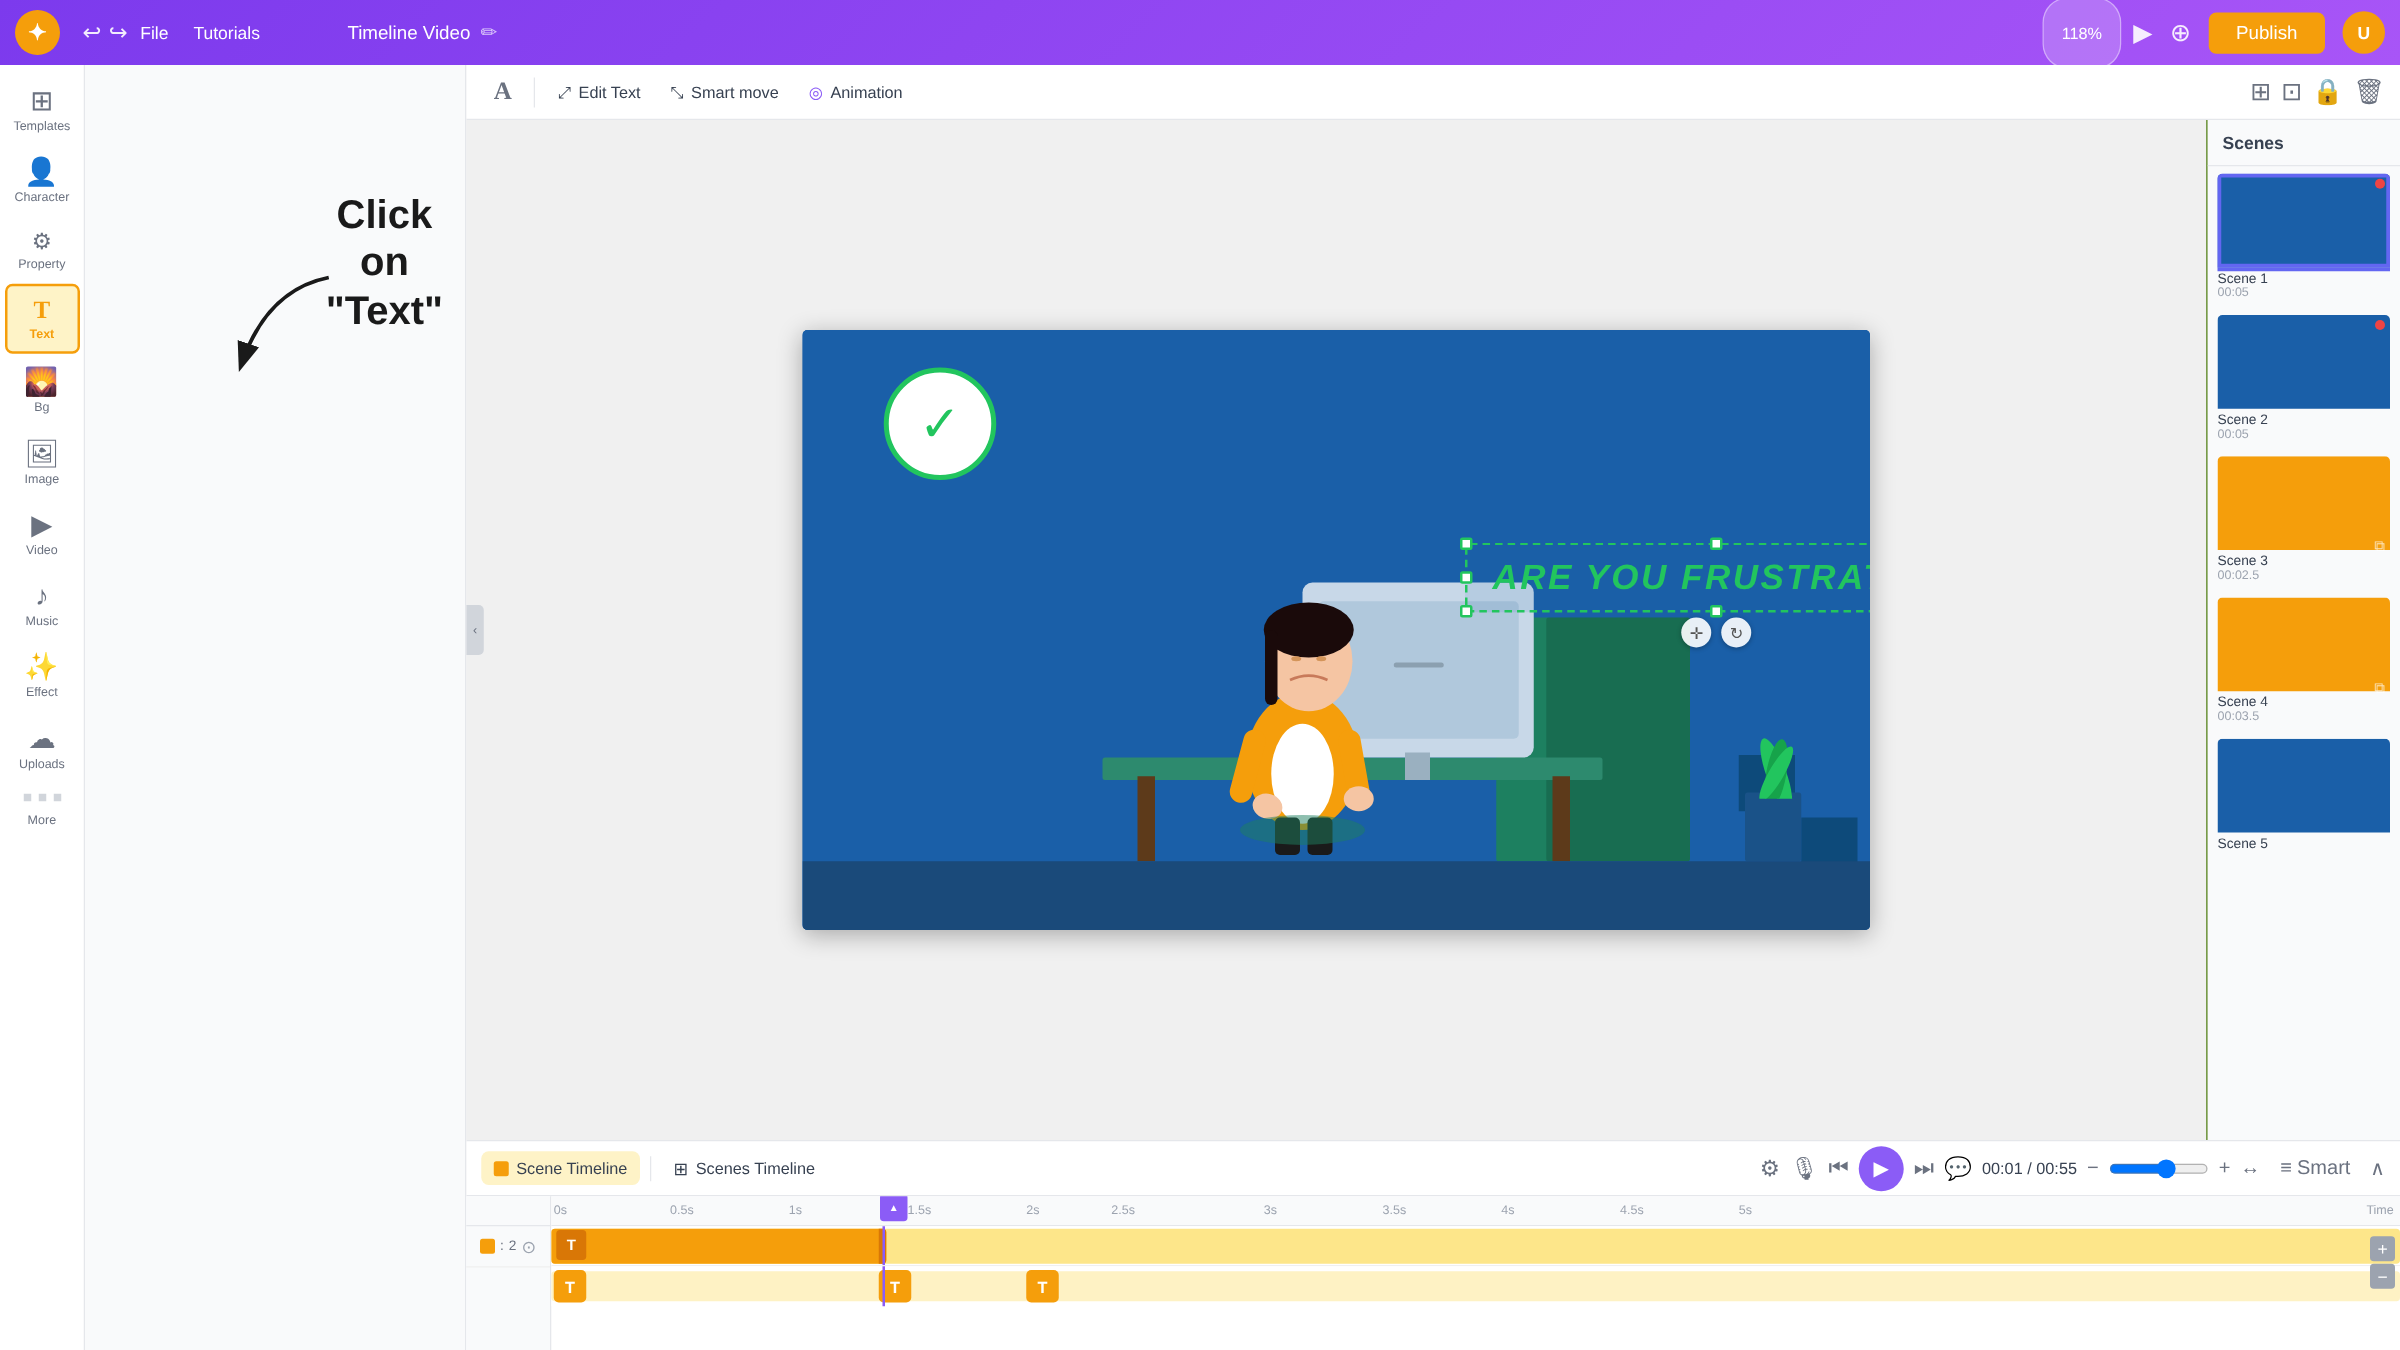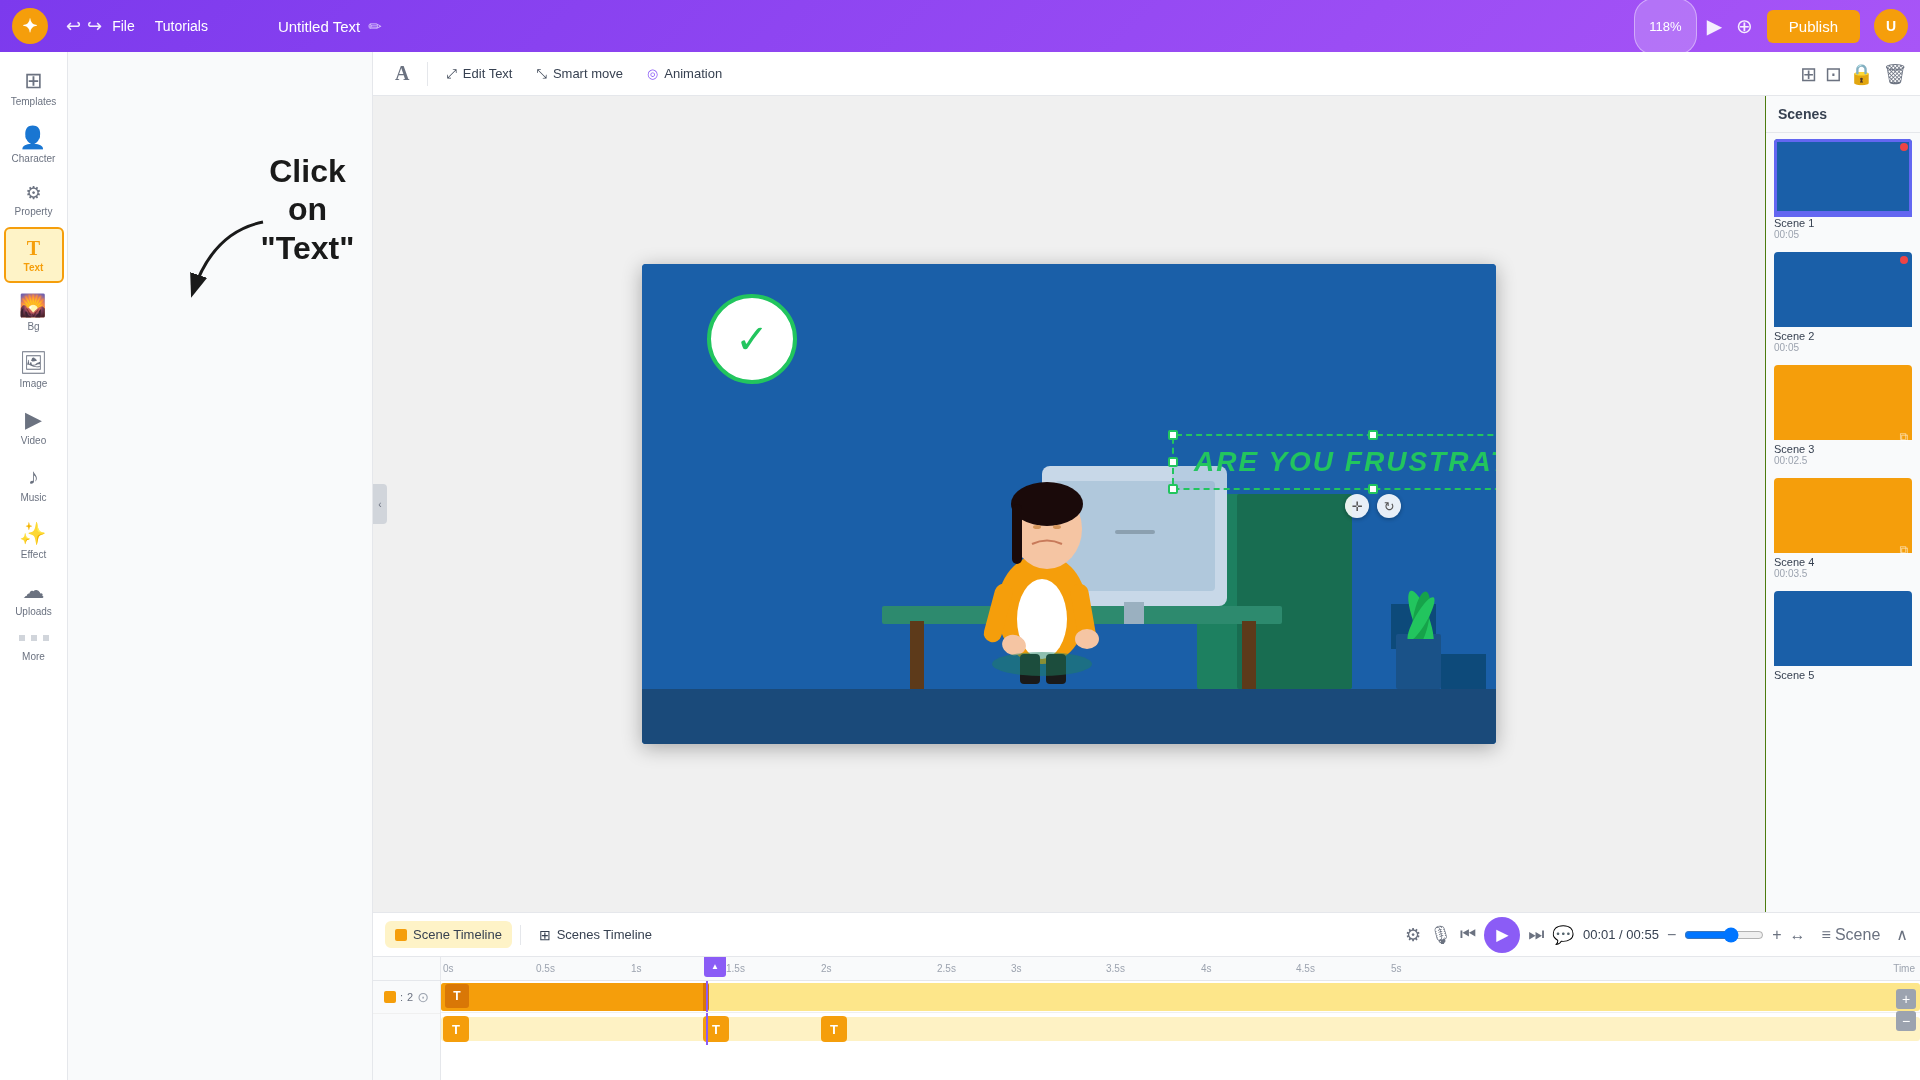--- a/index.html
+++ b/index.html
@@ -123,21 +123,21 @@
   <div class="logo">✦</div>
   <div class="undo-redo">
     <button>↩</button>
     <button>↪</button>
   </div>
   <div class="menu-items">
     <span>File</span>
     <span>Tutorials</span>
   </div>
   <div class="title-area">
-    <span class="title">Untitled Text</span>
+    <span class="title">Timeline Video</span>
     <span class="title-icon">✏</span>
   </div>
   <div class="spacer"></div>
   <button class="zoom-btn">118%</button>
   <div class="top-actions">
     <button class="icon-btn">▶</button>
     <button class="icon-btn">⊕</button>
     <button class="publish-btn">Publish</button>
     <div class="avatar">U</div>
   </div>
@@ -399,21 +399,21 @@
           <span> / </span>
           <span>00:55</span>
         </span>
         <div class="tl-right">
           <button>−</button>
           <input type="range" min="0" max="100" value="60" style="width: 80px;">
           <button>+</button>
           <button>↔</button>
           <button class="tl-layer-btn">
             <span>≡</span>
-            <span>Scene</span>
+            <span>Smart</span>
           </button>
         </div>
         <button style="background:none;border:none;font-size:16px;cursor:pointer;color:#6b7280;">∧</button>
       </div>
 
       <div style="display:flex;height:124px;position:relative;">
 
         <div style="width:68px;flex-shrink:0;background:#f9fafb;border-right:1px solid #e5e7eb;">
           <div style="height:24px;border-bottom:1px solid #e5e7eb;"></div>
           <div style="height:32px;display:flex;align-items:center;justify-content:center;font-size:11px;color:#6b7280; gap:4px;">
@@ -426,21 +426,21 @@
         </div>
 
         <div style="flex:1;position:relative;overflow:hidden;">
 
           <div style="height:24px;background:#f9fafb;border-bottom:1px solid #e5e7eb;display:flex;align-items:center;position:relative;">
             <span style="position:absolute;left:2px;font-size:10px;color:#9ca3af;">0s</span>
             <span style="position:absolute;left:95px;font-size:10px;color:#9ca3af;">0.5s</span>
             <span style="position:absolute;left:190px;font-size:10px;color:#9ca3af;">1s</span>
             <span style="position:absolute;left:285px;font-size:10px;color:#9ca3af;">1.5s</span>
             <span style="position:absolute;left:380px;font-size:10px;color:#9ca3af;">2s</span>
-            <span style="position:absolute;left:496px;font-size:10px;color:#9ca3af;">2.5s</span>
+            <span style="position:absolute;left:448px;font-size:10px;color:#9ca3af;">2.5s</span>
             <span style="position:absolute;left:570px;font-size:10px;color:#9ca3af;">3s</span>
             <span style="position:absolute;left:665px;font-size:10px;color:#9ca3af;">3.5s</span>
             <span style="position:absolute;left:760px;font-size:10px;color:#9ca3af;">4s</span>
             <span style="position:absolute;left:855px;font-size:10px;color:#9ca3af;">4.5s</span>
             <span style="position:absolute;left:950px;font-size:10px;color:#9ca3af;">5s</span>
             <span style="position:absolute;right:5px;font-size:10px;color:#9ca3af;">Time</span>
 
             <div style="position:absolute;left:263px;top:-2px;z-index:10;">
               <div style="width:22px;height:22px;background:#8b5cf6;border-radius:3px;display:flex;align-items:center;justify-content:center;">
                 <span style="font-size:8px;color:white;">▲</span>

